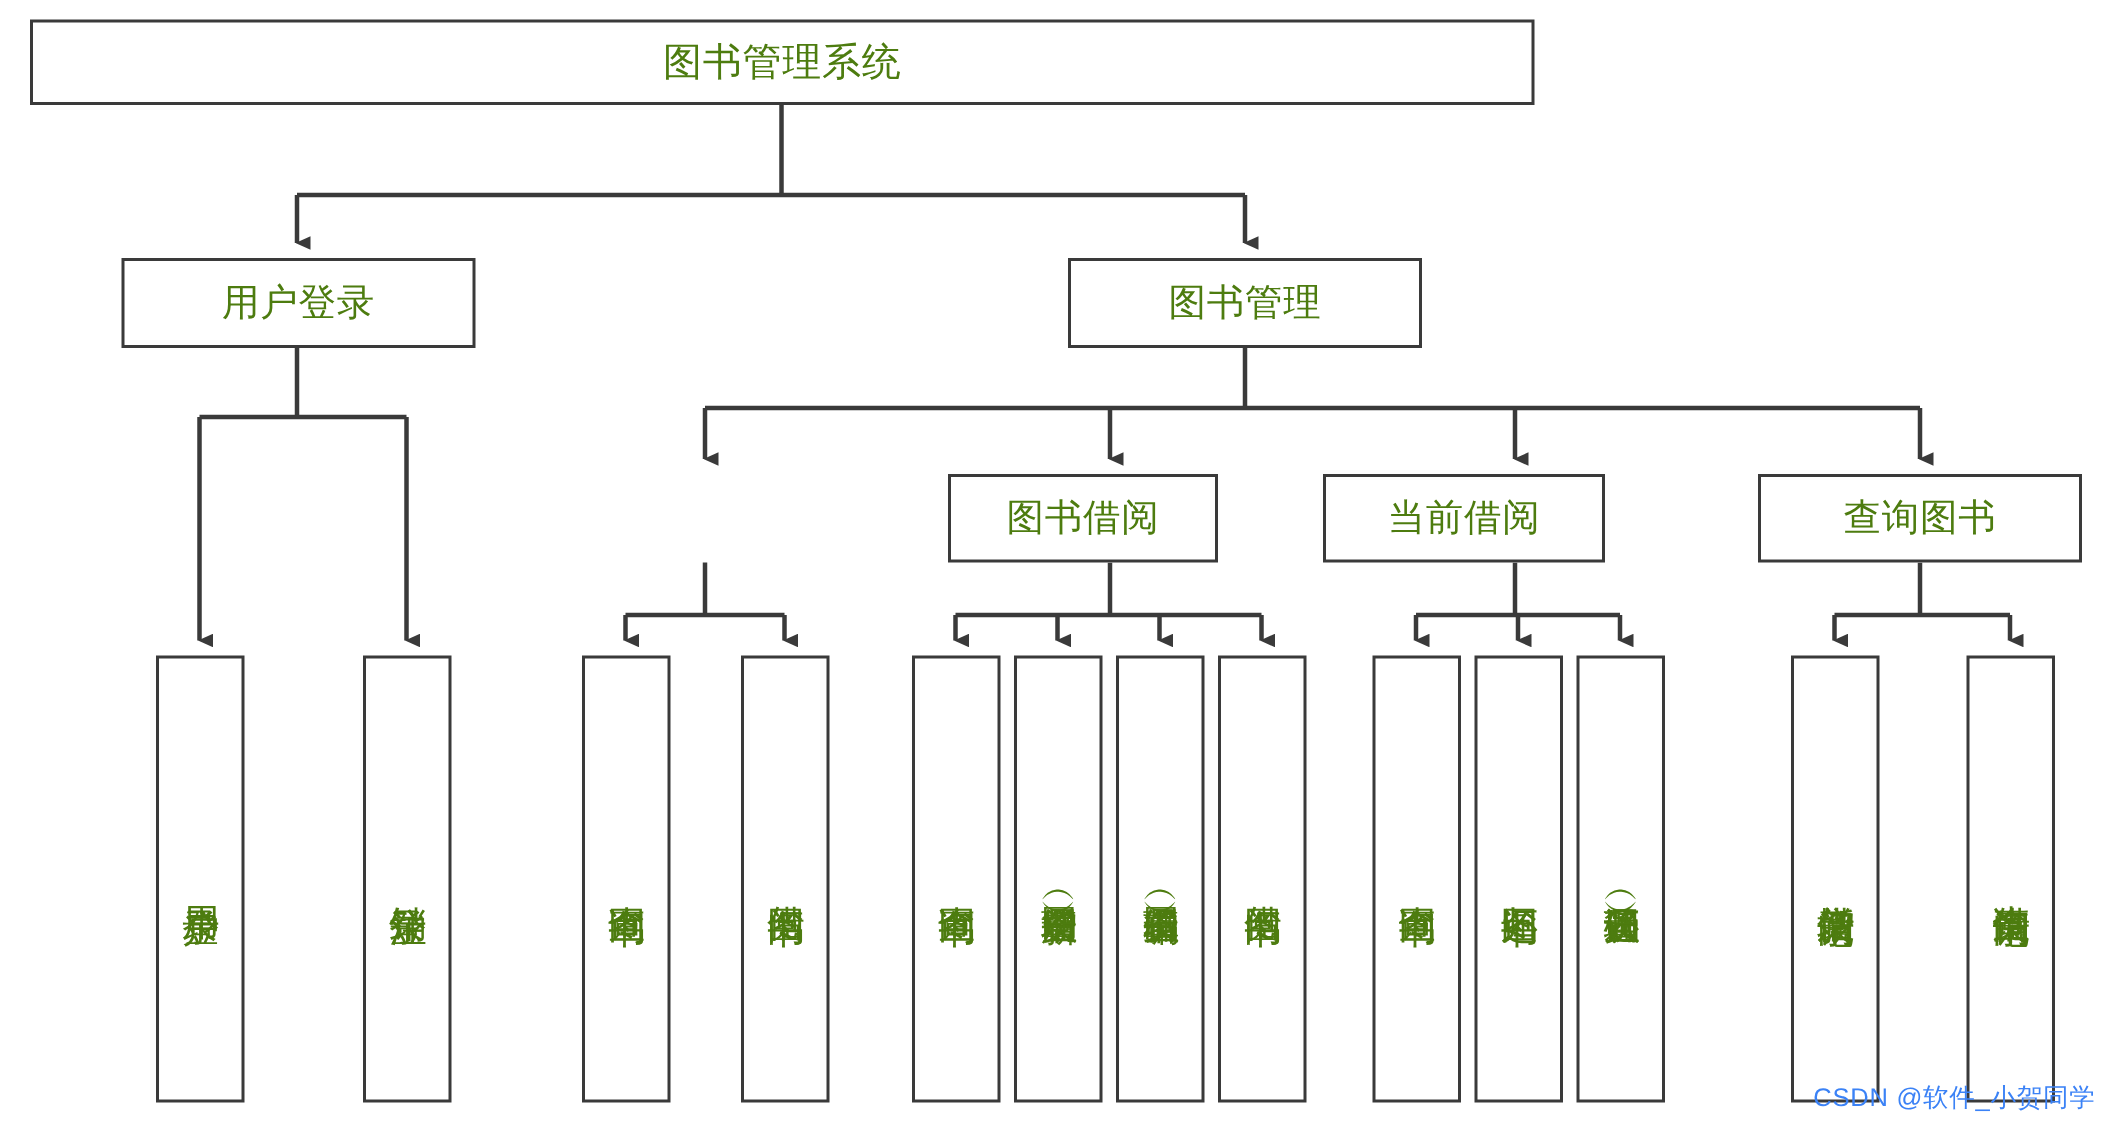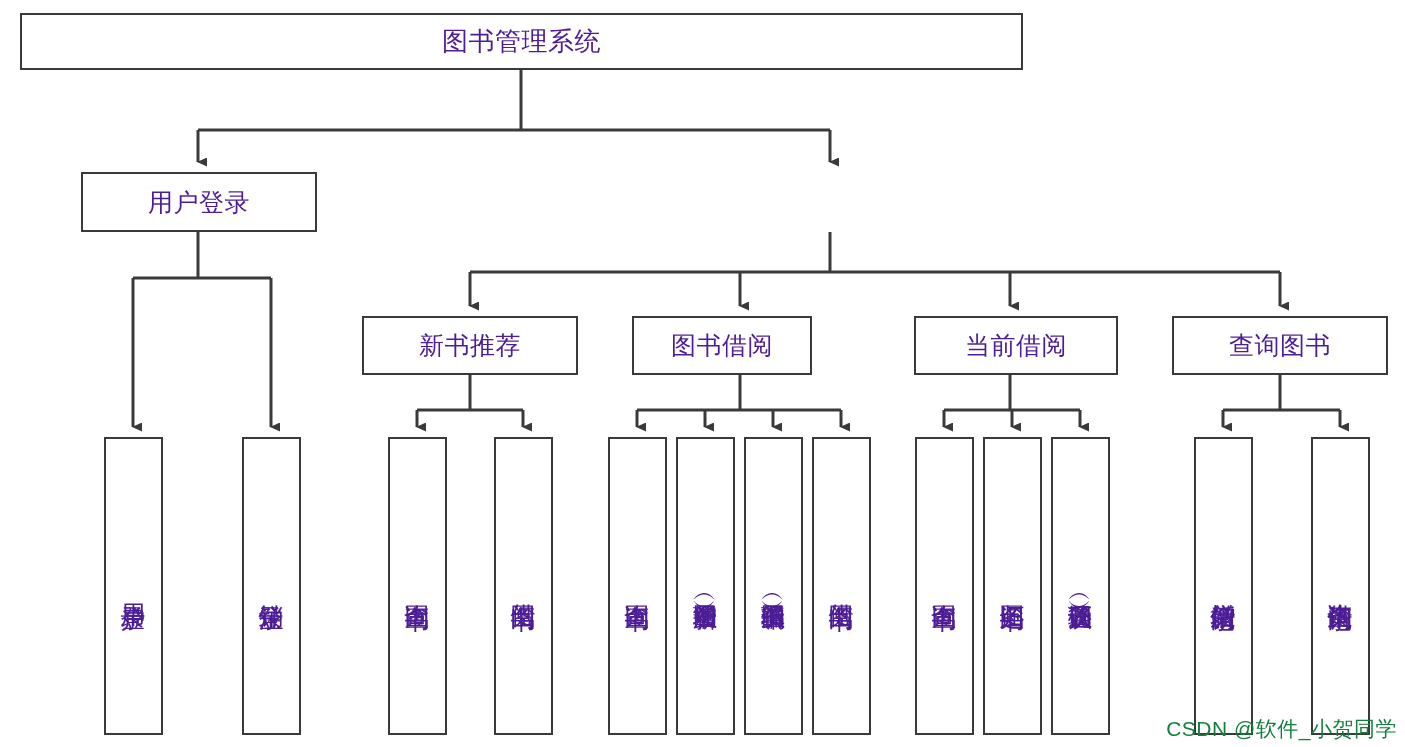--- a/index.html
+++ b/index.html
@@ -20,21 +20,21 @@
     left: 0;
     top: 0;
     width: 1405px;
     height: 747px;
   }
   .node {
     position: absolute;
     box-sizing: border-box;
     border: 2px solid #3a3a3a;
     background: #ffffff;
-    color: #4c1d95;
+    color: #4d7c0f;
     display: flex;
     align-items: center;
     justify-content: center;
     z-index: 3;
   }
   .node .lbl {
     display: block;
     text-align: center;
     line-height: 1.05;
     white-space: nowrap;
@@ -63,22 +63,22 @@
   }
   .node.v.tight .lbl {
     font-size: 24px;
     letter-spacing: 0px;
     line-height: 1.05;
   }
   .watermark {
     position: absolute;
     right: 8px;
     bottom: 4px;
-    font-size: 21px;
-    color: #15803d;
+    font-size: 17px;
+    color: #3b82f6;
     letter-spacing: 0.5px;
     z-index: 5;
     white-space: nowrap;
     font-family: "Liberation Sans", "DejaVu Sans", sans-serif;
   }
 </style>
 </head>
 <body>
 
 <div id="canvas">
@@ -134,28 +134,28 @@
     </g>
   </svg>
 
   <div class="node h title" style="left:20px; top:13px; width:1003px; height:57px;">
     <span class="lbl">图书管理系统</span>
   </div>
 
   <div class="node h" style="left:81px; top:172px; width:236px; height:60px;">
     <span class="lbl">用户登录</span>
   </div>
-
-  <div class="node h" style="left:362px; top:316px; width:216px; height:59px;">
-    <span class="lbl">新书推荐</span>
-  </div>
+  <div class="node h" style="left:712px; top:172px; width:236px; height:60px;">
+    <span class="lbl">图书管理</span>
+  </div>
+
   <div class="node h" style="left:632px; top:316px; width:180px; height:59px;">
     <span class="lbl">图书借阅</span>
   </div>
-  <div class="node h" style="left:914px; top:316px; width:204px; height:59px;">
+  <div class="node h" style="left:882px; top:316px; width:188px; height:59px;">
     <span class="lbl">当前借阅</span>
   </div>
   <div class="node h" style="left:1172px; top:316px; width:216px; height:59px;">
     <span class="lbl">查询图书</span>
   </div>
 
   <div class="node v" style="left:104px; top:437px; width:59px; height:298px;">
     <span class="lbl">用户登录</span>
   </div>
   <div class="node v" style="left:242px; top:437px; width:59px; height:298px;">

